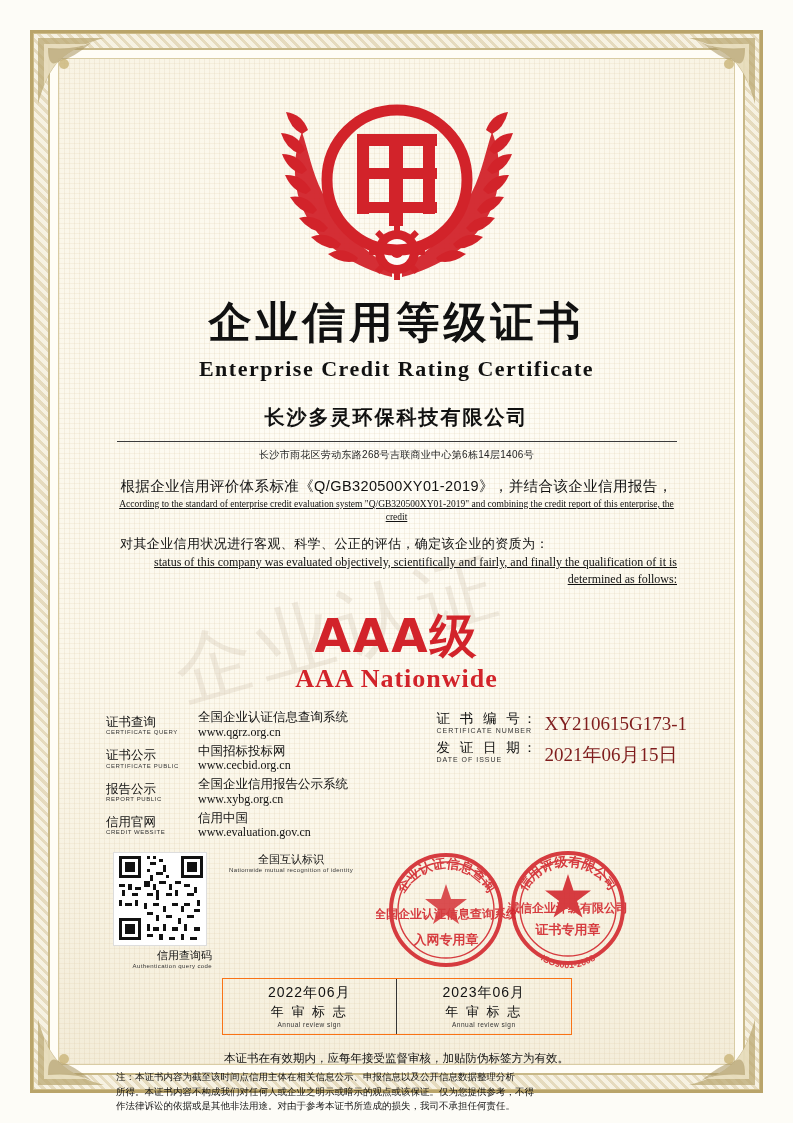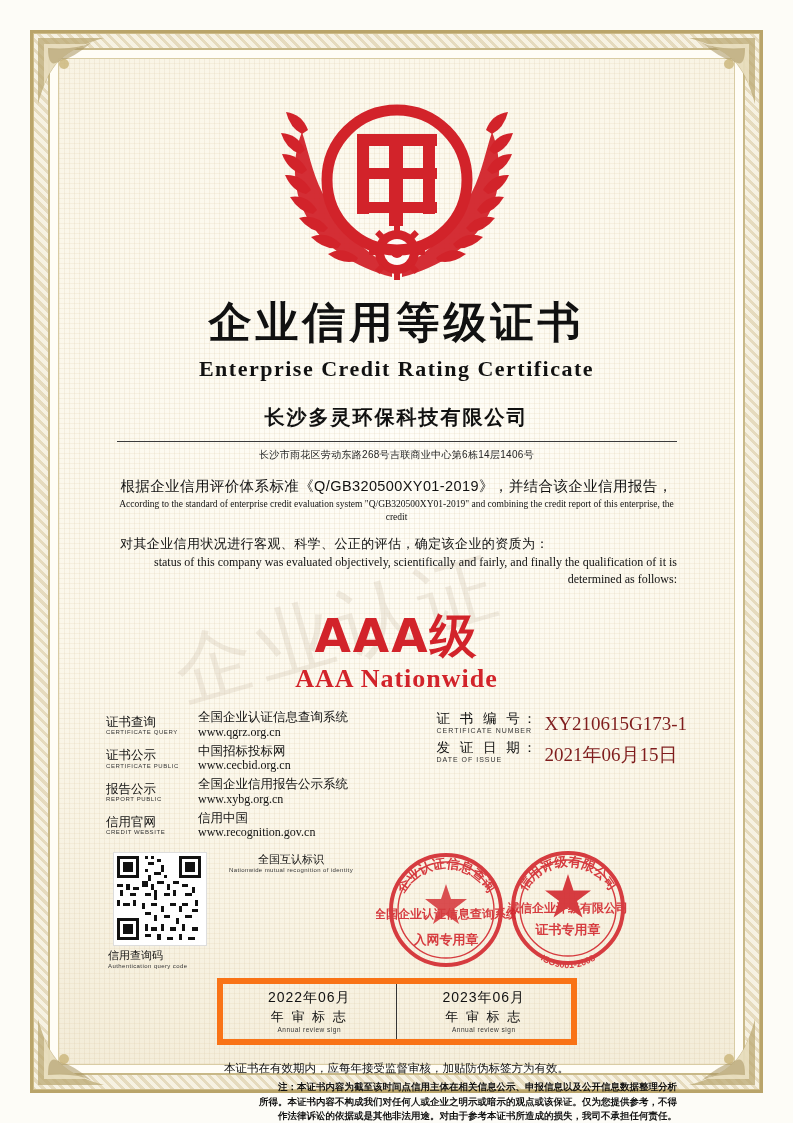--- a/index.html
+++ b/index.html
@@ -89,21 +89,21 @@
   .addr-rule{
     margin:10px auto 0;width:560px;border-top:1px solid #3b3b3b;
   }
   .address{
     margin-top:6px;font-size:10px;color:#222;letter-spacing:0.3px;
   }
   .para{
     margin-top:14px;text-align:left;padding:0 22px;
   }
   .para .cn{font-size:14.5px;color:#111;line-height:1.5;letter-spacing:0.4px;text-align:center;}
-  .para .en{font-size:9.5px;color:#111;line-height:1.4;text-align:center;font-family:"Liberation Serif", serif;}
+  .para .en{font-size:9.5px;color:#111;line-height:1.4;text-align:center;font-family:"Liberation Serif", serif;text-decoration:underline;}
   .para2{margin-top:10px}
   .para2 .cn{font-size:13px;color:#111;text-align:left;padding-left:4px}
   .para2 .en{font-size:12px;color:#111;text-align:right;padding-left:4px}
 
   .grade-cn{
     margin-top:18px;
     font-size:47px;font-weight:bold;color:#d2232a;letter-spacing:2px;
     font-family:"DejaVu Sans", sans-serif;
   }
   .grade-en{
@@ -131,54 +131,53 @@
   .ir-lbl{width:108px;flex:none}
   .ir-lbl .cn{font-size:13.5px;color:#111;display:block;letter-spacing:3px;line-height:1.1}
   .ir-lbl .en{font-size:7px;color:#333;display:block;letter-spacing:1px}
   .ir-val{font-size:19px;color:#7f1d1d;font-family:"Liberation Serif", serif;padding-top:1px}
 
   
   .midrow{
     margin-top:8px;display:flex;align-items:flex-start;justify-content:flex-start;
     padding:0 14px;position:relative;height:120px;
   }
-  .qr-wrap{width:104px;text-align:left}
+  .qr-wrap{width:104px;text-align:right}
   .qr{
     width:92px;height:92px;margin:0 auto;
     background:#fff;border:1px solid #ddd;
   }
   .qr-cap-cn{font-size:11px;color:#111;margin-top:2px}
   .qr-cap-en{font-size:6px;color:#333;letter-spacing:0.4px}
 
   .qgrz{width:130px;text-align:center;margin-left:14px}
   .qgrz-cap-cn{font-size:11px;color:#111;margin-top:0px}
   .qgrz-cap-en{font-size:6px;color:#333;letter-spacing:0.4px}
 
   .seals{position:absolute;left:268px;top:-10px;width:380px;height:135px}
   .seal{position:absolute;width:140px;height:140px}
   .seal-1{left:14px;top:-2px}
   .seal-2{left:136px;top:-4px}
 
   
   .review{
-    margin:6px auto 16px;width:348px;display:flex;border:6px solid #f97316;
+    margin:6px auto 16px;width:348px;display:flex;border:1px solid #f97316;
   }
   .rev-cell{flex:1;padding:5px 0 6px;text-align:center}
   .rev-cell + .rev-cell{border-left:1px solid #333}
   .rev-date{font-size:14px;color:#111;letter-spacing:1px}
   .rev-cn{font-size:13px;color:#111;letter-spacing:2px;margin-top:1px}
   .rev-en{font-size:6.5px;color:#333;letter-spacing:0.5px}
 
   .notice{
     margin-top:10px;font-size:11.5px;color:#111;text-align:center;
   }
   .fineprint{
-    margin-top:4px;font-size:9.5px;color:#111;line-height:1.55;text-align:right;
+    margin-top:4px;font-size:9.5px;color:#111;line-height:1.55;text-align:left;
     padding:0 22px;
-    font-weight:bold;
   }
 </style>
 </head>
 <body>
 
 <div class="page">
 
   <div class="border-outer"></div>
   <div class="border-mid"></div>
   <div class="border-inner"></div>
@@ -333,21 +332,21 @@
           </div>
         </div>
 
         <div class="info-row">
           <div class="lbl">
             <span class="cn">信用官网</span>
             <span class="en">CREDIT WEBSITE</span>
           </div>
           <div class="val">
             <span class="cn">信用中国</span>
-            <span class="url">www.recognition.gov.cn</span>
+            <span class="url">www.evaluation.gov.cn</span>
           </div>
         </div>
 
       </div>
 
       <div class="info-right">
         <div class="ir-row">
           <div class="ir-lbl">
             <span class="cn">证 书 编 号：</span>
             <span class="en">CERTIFICATE NUMBER</span>

